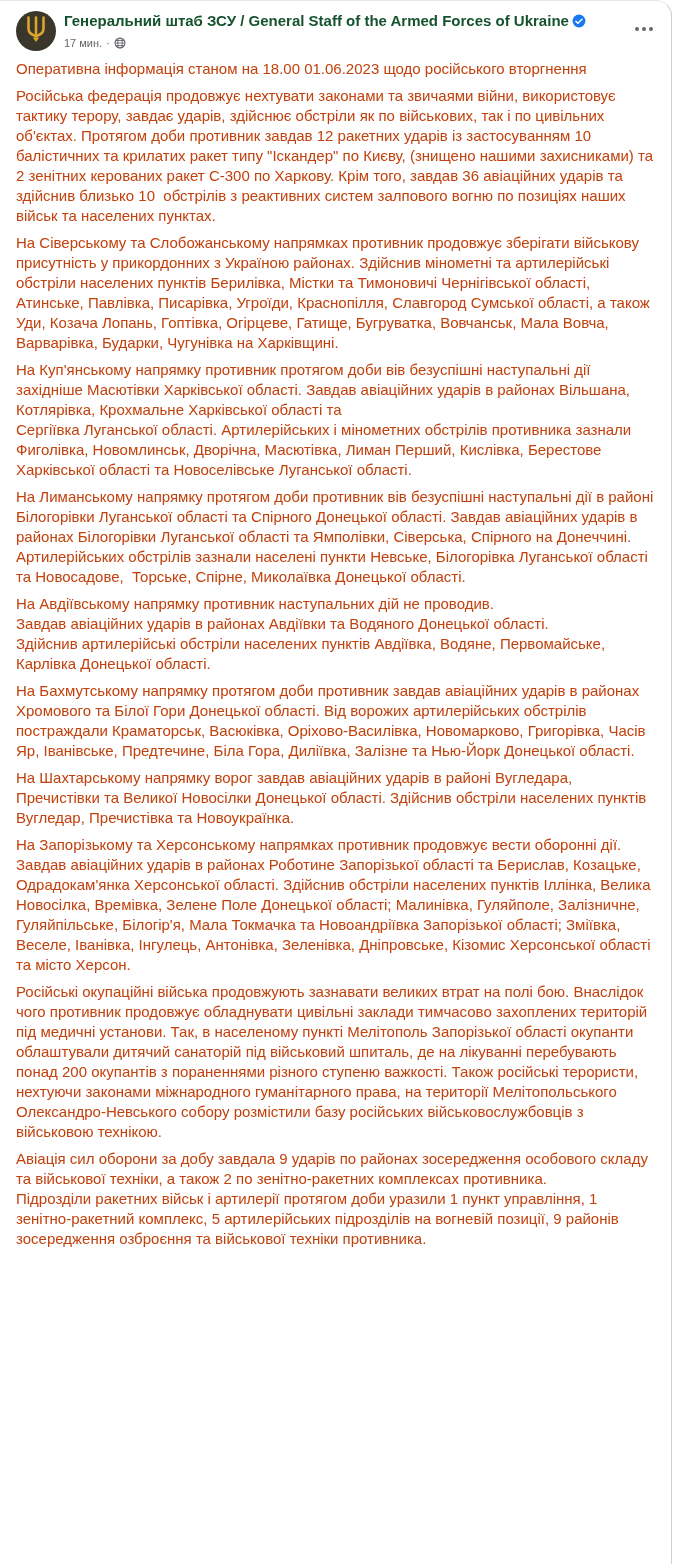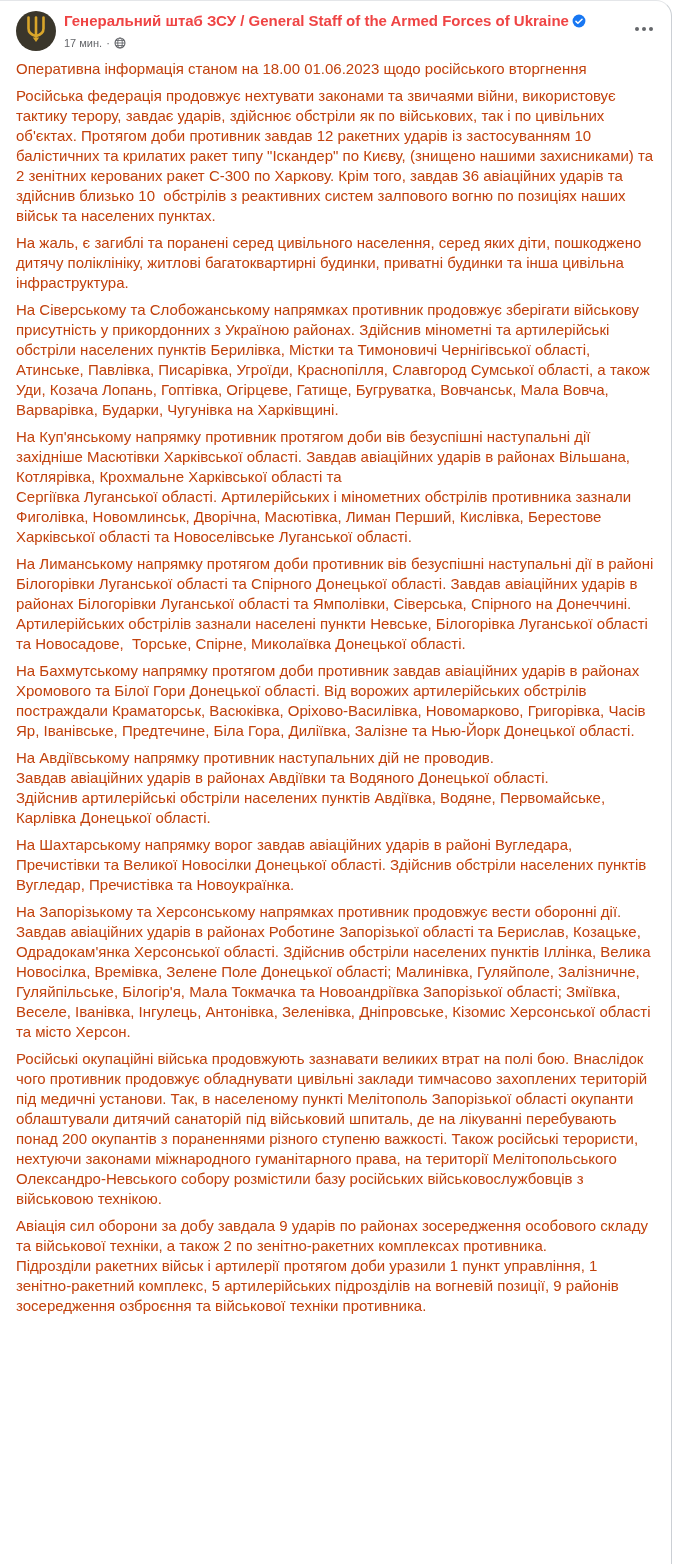--- a/index.html
+++ b/index.html
@@ -35,21 +35,21 @@
     display: flex;
     align-items: center;
     justify-content: center;
     flex: 0 0 40px;
     cursor: pointer;
   }
   .header-info { margin-left: 8px; min-width: 0; }
   .page-name {
     font-size: 15px;
     font-weight: bold;
-    color: #ef4444;
+    color: #14532d;
     line-height: 19px;
     cursor: pointer;
     display: inline;
   }
   .verified-badge { vertical-align: -2px; margin-left: 3px; }
   .meta-row {
     display: flex;
     align-items: center;
     gap: 4px;
     margin-top: 3px;
@@ -133,29 +133,28 @@
       <i></i>
       <i></i>
       <i></i>
     </div>
 
   </div>
 
   <div class="post-text">
       <p>Оперативна інформація станом на 18.00 01.06.2023 щодо російського вторгнення</p>
       <p>Російська федерація продовжує нехтувати законами та звичаями війни, використовує тактику терору, завдає ударів, здійснює обстріли як по військових, так і по цивільних об'єктах. Протягом доби противник завдав 12 ракетних ударів із застосуванням 10 балістичних та крилатих ракет типу "Іскандер" по Києву, (знищено нашими захисниками) та 2 зенітних керованих ракет С-300 по Харкову. Крім того, завдав 36 авіаційних ударів та здійснив близько 10  обстрілів з реактивних систем залпового вогню по позиціях наших військ та населених пунктах.</p>
-      <p>На жаль, є загиблі та поранені серед цивільного населення, серед яких діти, пошкоджено дитячу поліклініку, житлові багатоквартирні будинки, приватні будинки та інша цивільна інфраструктура.</p>
       <p>На Сіверському та Слобожанському напрямках противник продовжує зберігати військову присутність у прикордонних з Україною районах. Здійснив мінометні та артилерійські обстріли населених пунктів Берилівка, Містки та Тимоновичі Чернігівської області, Атинське, Павлівка, Писарівка, Угроїди, Краснопілля, Славгород Сумської області, а також Уди, Козача Лопань, Гоптівка, Огірцеве, Гатище, Бугруватка, Вовчанськ, Мала Вовча, Варварівка, Бударки, Чугунівка на Харківщині.</p>
       <p>На Куп'янському напрямку противник протягом доби вів безуспішні наступальні дії західніше Масютівки Харківської області. Завдав авіаційних ударів в районах Вільшана, Котлярівка, Крохмальне Харківської області та
 Сергіївка Луганської області. Артилерійських і мінометних обстрілів противника зазнали Фиголівка, Новомлинськ, Дворічна, Масютівка, Лиман Перший, Кислівка, Берестове Харківської області та Новоселівське Луганської області.</p>
       <p>На Лиманському напрямку протягом доби противник вів безуспішні наступальні дії в районі Білогорівки Луганської області та Спірного Донецької області. Завдав авіаційних ударів в районах Білогорівки Луганської області та Ямполівки, Сіверська, Спірного на Донеччині. Артилерійських обстрілів зазнали населені пункти Невське, Білогорівка Луганської області та Новосадове,  Торське, Спірне, Миколаївка Донецької області.</p>
-      <p>На Бахмутському напрямку протягом доби противник завдав авіаційних ударів в районах Хромового та Білої Гори Донецької області. Від ворожих артилерійських обстрілів постраждали Краматорськ, Васюківка, Оріхово-Василівка, Новомарково, Григорівка, Часів Яр, Іванівське, Предтечине, Біла Гора, Диліївка, Залізне та Нью-Йорк Донецької області.</p>
       <p>На Авдіївському напрямку противник наступальних дій не проводив.
 Завдав авіаційних ударів в районах Авдіївки та Водяного Донецької області.
 Здійснив артилерійські обстріли населених пунктів Авдіївка, Водяне, Первомайське, Карлівка Донецької області.</p>
+      <p>На Бахмутському напрямку протягом доби противник завдав авіаційних ударів в районах Хромового та Білої Гори Донецької області. Від ворожих артилерійських обстрілів постраждали Краматорськ, Васюківка, Оріхово-Василівка, Новомарково, Григорівка, Часів Яр, Іванівське, Предтечине, Біла Гора, Диліївка, Залізне та Нью-Йорк Донецької області.</p>
       <p>На Шахтарському напрямку ворог завдав авіаційних ударів в районі Вугледара, Пречистівки та Великої Новосілки Донецької області. Здійснив обстріли населених пунктів Вугледар, Пречистівка та Новоукраїнка.</p>
       <p>На Запорізькому та Херсонському напрямках противник продовжує вести оборонні дії. Завдав авіаційних ударів в районах Роботине Запорізької області та Берислав, Козацьке, Одрадокам'янка Херсонської області. Здійснив обстріли населених пунктів Іллінка, Велика Новосілка, Времівка, Зелене Поле Донецької області; Малинівка, Гуляйполе, Залізничне, Гуляйпільське, Білогір'я, Мала Токмачка та Новоандріївка Запорізької області; Зміївка, Веселе, Іванівка, Інгулець, Антонівка, Зеленівка, Дніпровське, Кізомис Херсонської області та місто Херсон.</p>
       <p>Російські окупаційні війська продовжують зазнавати великих втрат на полі бою. Внаслідок чого противник продовжує обладнувати цивільні заклади тимчасово захоплених територій під медичні установи. Так, в населеному пункті Мелітополь Запорізької області окупанти облаштували дитячий санаторій під військовий шпиталь, де на лікуванні перебувають понад 200 окупантів з пораненнями різного ступеню важкості. Також російські терористи, нехтуючи законами міжнародного гуманітарного права, на території Мелітопольського Олександро-Невського собору розмістили базу російських військовослужбовців з військовою технікою.</p>
       <p>Авіація сил оборони за добу завдала 9 ударів по районах зосередження особового складу та військової техніки, а також 2 по зенітно-ракетних комплексах противника.
 Підрозділи ракетних військ і артилерії протягом доби уразили 1 пункт управління, 1 зенітно-ракетний комплекс, 5 артилерійських підрозділів на вогневій позиції, 9 районів зосередження озброєння та військової техніки противника.</p>
     </div>
 
 </div>
 
 </body></html>

